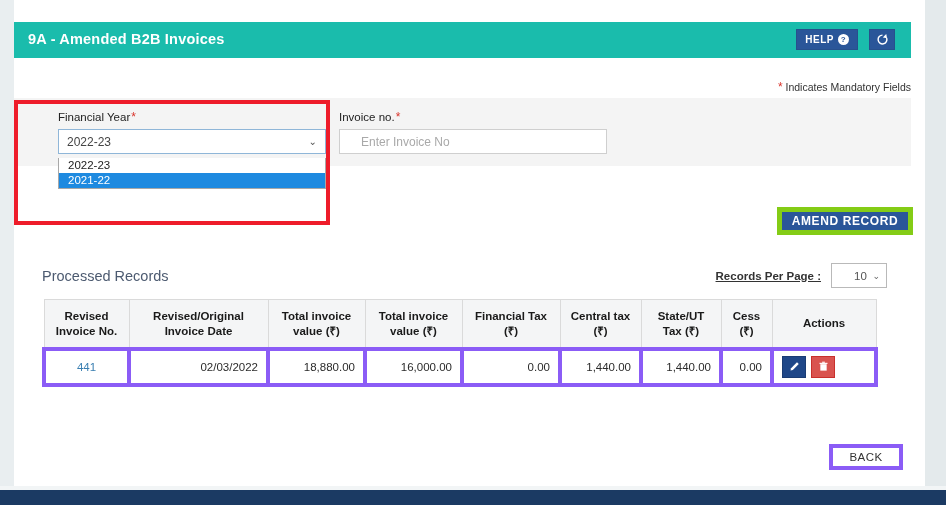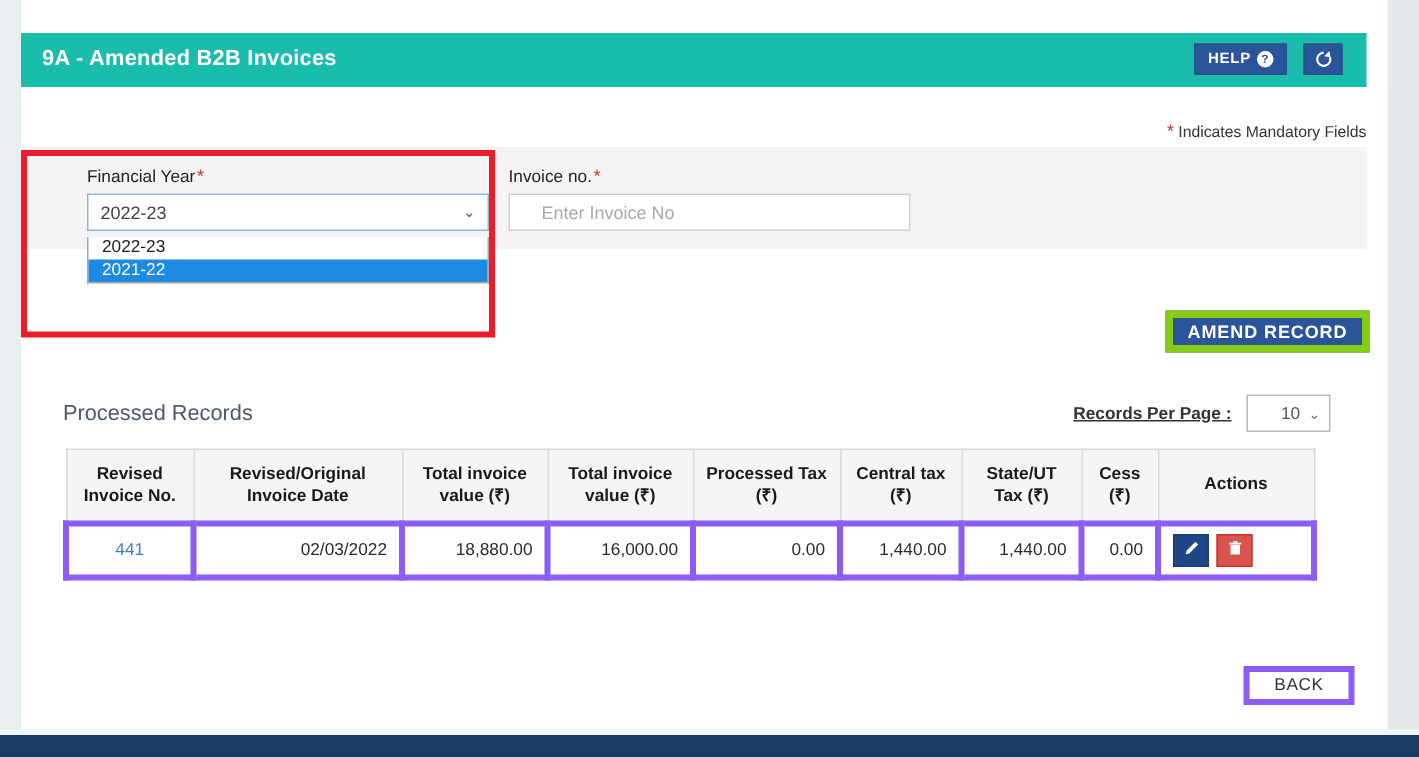--- a/index.html
+++ b/index.html
@@ -298,21 +298,21 @@
           <col style="width:80px">
             <col style="width:51px">
             <col style="width:104px">
         </colgroup>
         <thead>
           <tr>
             <th>Revised Invoice No.</th>
             <th>Revised/Original Invoice Date</th>
             <th>Total invoice value (₹)</th>
             <th>Total invoice value (₹)</th>
-            <th>Processed Tax (₹)</th>
+            <th>Financial Tax (₹)</th>
             <th>Central tax (₹)</th>
             <th>State/UT Tax (₹)</th>
             <th>Cess (₹)</th>
             <th>Actions</th>
           </tr>
         </thead>
         <tbody>
           <tr>
             <td class="link">
               <a>441</a>

